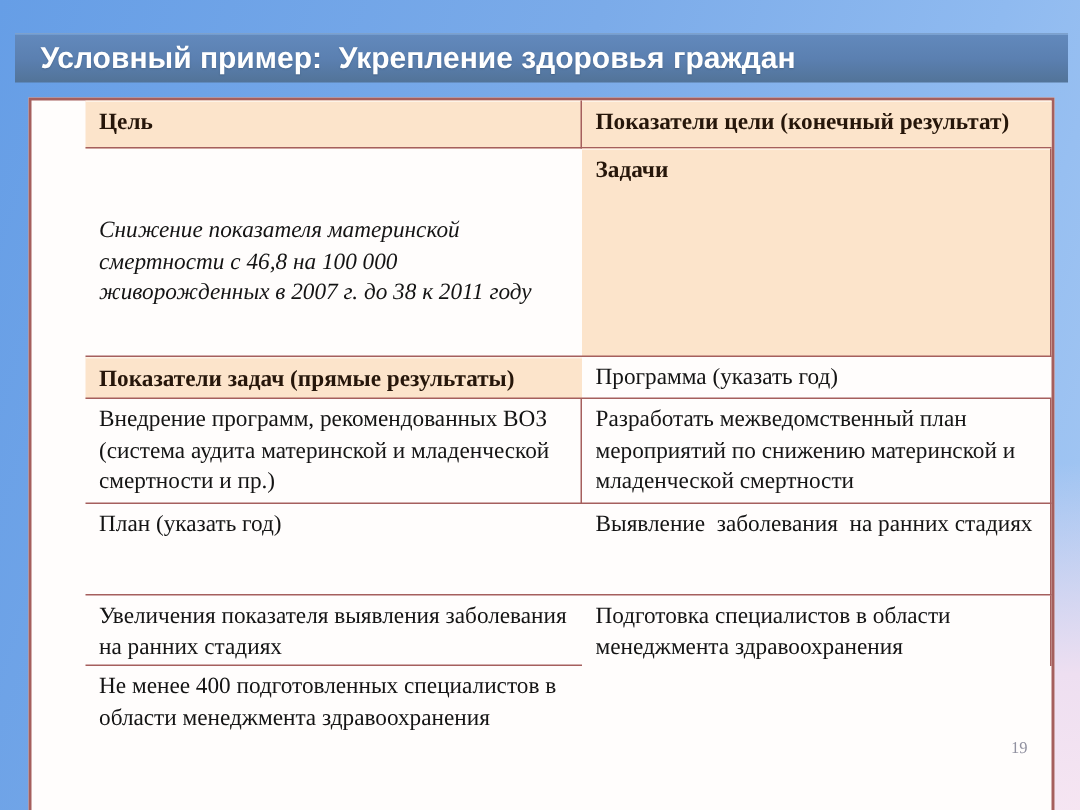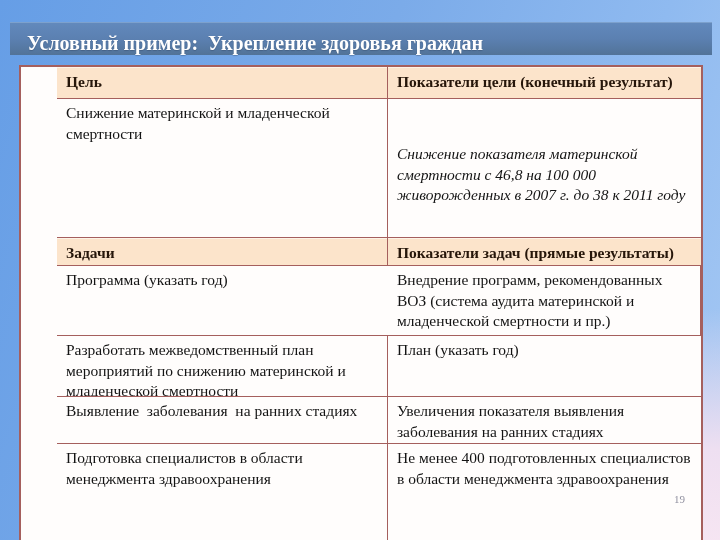--- a/index.html
+++ b/index.html
@@ -15,23 +15,23 @@
     background:
       radial-gradient(ellipse 58% 62% at 100% 103%, #f7e6f2 0%, #eedff1 32%, rgba(234,220,240,0) 74%),
       linear-gradient(108deg, #669ee6 0%, #7babe9 45%, #8fbaf0 75%, #a7c9f3 100%);
     font-family:"Liberation Serif","DejaVu Serif",serif;
   }
   .title-bar{
     position:absolute;left:10px;top:22px;width:702px;height:33px;
     box-sizing:border-box;
     background:linear-gradient(180deg,#6289bc 0%, #5b80b1 50%, #527398 100%);
     border-top:1px solid #7da1cd;
-    display:flex;align-items:flex-end;
+    display:flex;align-items:center;
     padding-left:17px;
-    font-family:Liberation Serif, serif;
+    font-family:Liberation Sans, sans-serif;
     font-weight:bold;font-size:20px;color:#ffffff;
     white-space:pre;
     text-shadow:0 1px 1px rgba(40,60,90,.35);
   }
   .tbl{
     position:absolute;left:19px;top:65px;width:684px;height:484px;
     box-sizing:border-box;
     display:grid;
     grid-template-columns:331px 1fr;
     grid-template-rows:32px 139px 28px 70px 61px 47px auto;
@@ -68,21 +68,20 @@
 
   <div class="title-bar">
     <span>Условный пример:  Укрепление здоровья граждан</span>
   </div>
 
   <div class="tbl">
 
     <div class="cell c1 hdr">Цель</div>
     <div class="cell hdr">Показатели цели (конечный результат)</div>
 
-    <div class="cell c1">Снижение материнской и младенческой смертности</div>
     <div class="cell">
       <p>Снижение показателя материнской смертности с 46,8 на 100 000 живорожденных в 2007 г. до 38 к 2011 году</p>
       
     </div>
 
     <div class="cell c1 hdr">Задачи</div>
     <div class="cell hdr">Показатели задач (прямые результаты)</div>
 
     <div class="cell">Программа (указать год)</div>
     <div class="cell c1">Внедрение программ, рекомендованных ВОЗ (система аудита материнской и младенческой смертности и пр.)</div>

